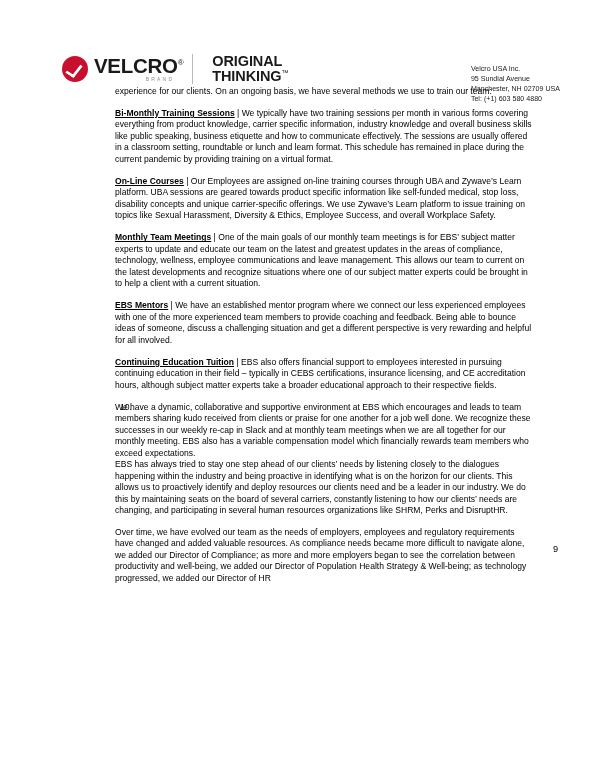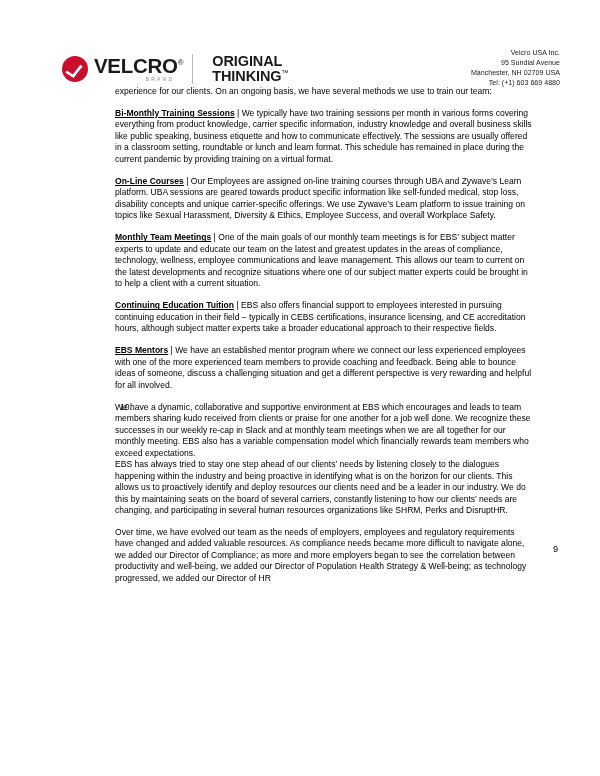--- a/index.html
+++ b/index.html
@@ -112,22 +112,21 @@
   }
   .original-thinking sup {
     font-size: 7px;
     vertical-align: super;
     font-weight: normal;
   }
 
   .address {
     position: absolute;
     right: 40px;
-    top: 0px;
-    text-align: right;
+    top: 16px;
     font-size: 7.1px;
     line-height: 1.42;
     color: #1a1a1a;
     white-space: nowrap;
   }
 
   
   .content {
     position: absolute;
     top: 86px;
@@ -189,43 +188,43 @@
       <div class="original-thinking">
         <span>ORIGINAL</span><br>
         <span>THINKING</span><sup>™</sup>
       </div>
     </div>
 
     <div class="address">
       <div>Velcro USA Inc.</div>
       <div>95 Sundial Avenue</div>
       <div>Manchester, NH 02709 USA</div>
-      <div>Tel: (+1) 603 669 4880</div>
+      <div>Tel: (+1) 603 580 4880</div>
     </div>
   </div>
 
   <div class="content">
 
     <p class="para">experience for our clients. On an ongoing basis, we have several methods we use to train our team:</p>
 
     <div>
       <p class="para">
         <span class="lead-in">Bi-Monthly Training Sessions</span><span> | </span><span>We typically have two training sessions per month in various forms covering everything from product knowledge, carrier specific information, industry knowledge and overall business skills like public speaking, business etiquette and how to communicate effectively. The sessions are usually offered in a classroom setting, roundtable or lunch and learn format. This schedule has remained in place during the current pandemic by providing training on a virtual format.</span>
       </p>
       <p class="para">
         <span class="lead-in">On-Line Courses</span><span> | </span><span>Our Employees are assigned on-line training courses through UBA and Zywave’s Learn platform. UBA sessions are geared towards product specific information like self-funded medical, stop loss, disability concepts and unique carrier-specific offerings. We use Zywave’s Learn platform to issue training on topics like Sexual Harassment, Diversity &amp; Ethics, Employee Success, and overall Workplace Safety.</span>
       </p>
       <p class="para">
         <span class="lead-in">Monthly Team Meetings</span><span> | </span><span>One of the main goals of our monthly team meetings is for EBS’ subject matter experts to update and educate our team on the latest and greatest updates in the areas of compliance, technology, wellness, employee communications and leave management. This allows our team to current on the latest developments and recognize situations where one of our subject matter experts could be brought in to help a client with a current situation.</span>
       </p>
       <p class="para">
+        <span class="lead-in">EBS Mentors</span><span> | </span><span>We have an established mentor program where we connect our less experienced employees with one of the more experienced team members to provide coaching and feedback. Being able to bounce ideas of someone, discuss a challenging situation and get a different perspective is very rewarding and helpful for all involved.</span>
+      </p>
+      <p class="para">
         <span class="lead-in">Continuing Education Tuition</span><span> | </span><span>EBS also offers financial support to employees interested in pursuing continuing education in their field – typically in CEBS certifications, insurance licensing, and CE accreditation hours, although subject matter experts take a broader educational approach to their respective fields.</span>
-      </p>
-      <p class="para">
-        <span class="lead-in">EBS Mentors</span><span> | </span><span>We have an established mentor program where we connect our less experienced employees with one of the more experienced team members to provide coaching and feedback. Being able to bounce ideas of someone, discuss a challenging situation and get a different perspective is very rewarding and helpful for all involved.</span>
       </p>
     </div>
 
     <div>
       <div class="numbered">
         <span class="num">10.</span>
       </div>
       <p class="para">We have a dynamic, collaborative and supportive environment at EBS which encourages and leads to team members sharing kudo received from clients or praise for one another for a job well done. We recognize these successes in our weekly re-cap in Slack and at monthly team meetings when we are all together for our monthly meeting. EBS also has a variable compensation model which financially rewards team members who exceed expectations.</p>
     </div>
 

